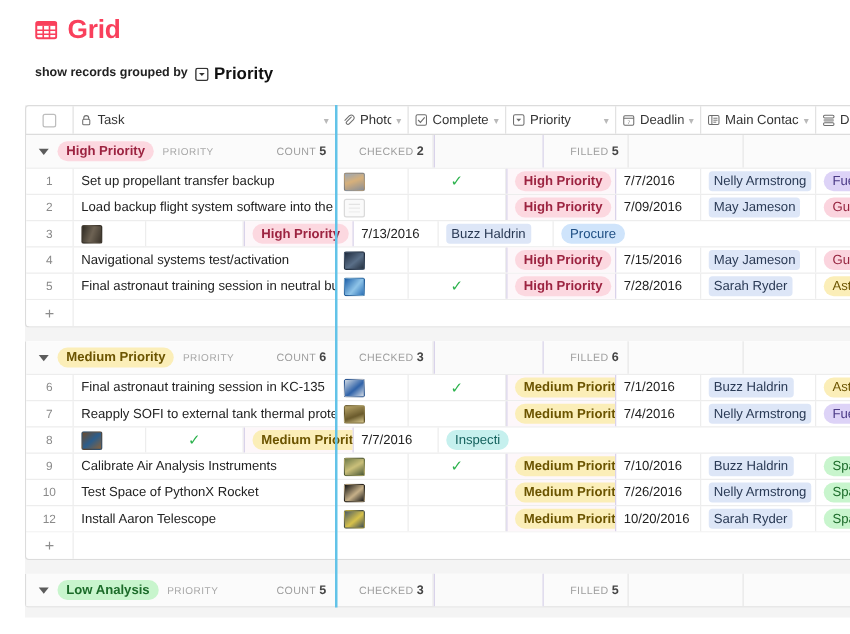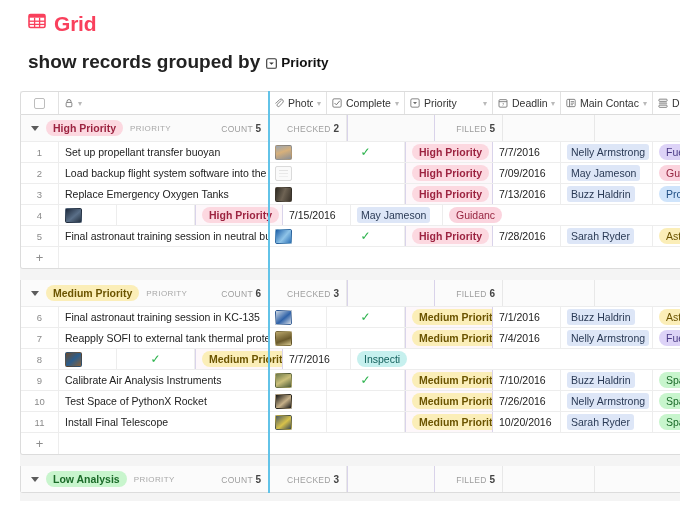--- a/index.html
+++ b/index.html
@@ -5,35 +5,35 @@
   * { box-sizing: border-box; margin: 0; padding: 0; }
   html, body {
     width: 680px; height: 507px;
     background: #ffffff;
     font-family: "Liberation Sans", sans-serif;
     overflow: hidden;
   }
 
   
   #app-header { padding: 12px 0 0 28px; }
-  .brand-row { display: flex; align-items: flex-start; gap: 8px; }
+  .brand-row { display: flex; align-items: center; gap: 8px; }
   .brand-icon {
     width: 18px; height: 18px;
     display: block;
   }
   .brand-title {
     font-size: 21px; font-weight: bold;
     color: #f9405c; letter-spacing: -0.2px;
   }
   .subtitle-row {
     display: flex; align-items: center; gap: 6px;
     margin-top: 15px;
   }
   .subtitle-text {
-    font-size: 19px; color: #222; font-weight: bold;
+    font-size: 10px; color: #222; font-weight: bold;
   }
   .subtitle-field {
     display: flex; align-items: center; gap: 4px;
     font-size: 13.5px; color: #111; font-weight: bold;
   }
   .select-icon { width: 11px; height: 11px; display: block; }
 
   
   #grid-wrap {
     margin-top: 18px;
@@ -226,20 +226,21 @@
         <div class="fh-cell c-check">
           <span class="hdr-checkbox"></span>
         </div>
         <div class="fh-cell c-task">
           <span style="display:flex">
             <svg width="10" height="10" viewBox="0 0 12 12">
               <path d="M3.6 5.4V4.2a2.4 2.4 0 0 1 4.8 0v1.2" fill="none" stroke="#6d6d6d" stroke-width="1"></path>
               <rect x="2.6" y="5.3" width="6.8" height="5.2" rx="1" fill="none" stroke="#6d6d6d" stroke-width="1"></rect>
             </svg>
           </span>
+          <span class="fh-label">Task</span>
           <span class="fh-caret">▾</span>
         </div>
         <div class="fh-cell c-photo">
           <span style="display:flex">
             <svg width="10" height="10" viewBox="0 0 12 12">
               <path d="M8.4 3.2 4.1 7.5a1.6 1.6 0 0 0 2.3 2.3l4.1-4.1a2.7 2.7 0 0 0-3.8-3.8L2.3 6.3a3.7 3.7 0 0 0 0 0" fill="none" stroke="#6d6d6d" stroke-width="1" stroke-linecap="round"></path>
             </svg>
           </span>
           <span class="fh-label">Photo(s)</span>
           <span class="fh-caret">▾</span>
@@ -314,21 +315,21 @@
      </div>
      <div class="gs-cell c-prio" style="background:#fafafa;border-left:1px solid #d9d3ea;border-right:1px solid #d9d3ea"></div>
      <div class="gs-cell c-dead" style="justify-content:flex-end">
        <span class="gs-agg">FILLED <b>5</b></span>
      </div>
      <div class="gs-cell c-cont"></div>
      <div class="gs-cell c-dept"></div>
           </div>
           <div class="rec-row">
             <div class="rc rc-num c-check">1</div>
-       <div class="rc rc-task c-task">Set up propellant transfer buoyan</div>
+       <div class="rc rc-task c-task">Set up propellant transfer backup</div>
        <div class="rc c-photo">
               <span class="thumb" style="background:linear-gradient(160deg,#9aa6b4 0%,#d7b07a 45%,#8a8f97 100%)"></span>
             </div>
        <div class="rc rc-center c-comp">
               <span class="check-mark">✓</span>
             </div>
        <div class="rc c-prio prio-col">
          <span class="chip" style="background:#fcd8e0;color:#9c2340">High Priority</span>
        </div>
        <div class="rc c-dead">7/7/2016</div>
@@ -352,38 +353,38 @@
        <div class="rc c-dead">7/09/2016</div>
        <div class="rc c-cont">
          <span class="chip" style="background:#dde6f7;color:#2a3a55;font-weight:normal;border-radius:3px;padding:2px 4px">May Jameson</span>
        </div>
        <div class="rc c-dept">
          <span class="chip" style="background:#fbd4de;color:#96243f;font-weight:normal">Guidanc</span>
        </div>
           </div>
           <div class="rec-row">
             <div class="rc rc-num c-check">3</div>
-       <div class="rc rc-task c-task">Replace Emergency Oxygen Tanks</div>
        <div class="rc c-photo">
               <span class="thumb" style="background:linear-gradient(110deg,#2e2a22 0%,#6e6354 50%,#3a332a 100%)"></span>
             </div>
        <div class="rc rc-center c-comp"></div>
        <div class="rc c-prio prio-col">
          <span class="chip" style="background:#fcd8e0;color:#9c2340">High Priority</span>
        </div>
        <div class="rc c-dead">7/13/2016</div>
        <div class="rc c-cont">
          <span class="chip" style="background:#dde6f7;color:#2a3a55;font-weight:normal;border-radius:3px;padding:2px 4px">Buzz Haldrin</span>
        </div>
        <div class="rc c-dept">
          <span class="chip" style="background:#cfe4fb;color:#1f4f84;font-weight:normal">Procure</span>
        </div>
           </div>
           <div class="rec-row">
             <div class="rc rc-num c-check">4</div>
+       <div class="rc rc-task c-task">Navigational systems test/activation</div>
        <div class="rc c-photo">
               <span class="thumb" style="background:linear-gradient(140deg,#1e2a3c 0%,#5a6f88 55%,#24303f 100%)"></span>
             </div>
        <div class="rc rc-center c-comp"></div>
        <div class="rc c-prio prio-col">
          <span class="chip" style="background:#fcd8e0;color:#9c2340">High Priority</span>
        </div>
        <div class="rc c-dead">7/15/2016</div>
        <div class="rc c-cont">
          <span class="chip" style="background:#dde6f7;color:#2a3a55;font-weight:normal;border-radius:3px;padding:2px 4px">May Jameson</span>
@@ -521,22 +522,22 @@
        </div>
        <div class="rc c-dead">7/26/2016</div>
        <div class="rc c-cont">
          <span class="chip" style="background:#dde6f7;color:#2a3a55;font-weight:normal;border-radius:3px;padding:2px 4px">Nelly Armstrong</span>
        </div>
        <div class="rc c-dept">
          <span class="chip" style="background:#c8f5cd;color:#1b6b29;font-weight:normal">Space T</span>
        </div>
           </div>
           <div class="rec-row">
-            <div class="rc rc-num c-check">11</div>
-       <div class="rc rc-task c-task">Install Final Telescope</div>
+            <div class="rc rc-num c-check">12</div>
+       <div class="rc rc-task c-task">Install Aaron Telescope</div>
        <div class="rc c-photo">
               <span class="thumb" style="background:linear-gradient(140deg,#4a5a66 0%,#d8c24a 55%,#3a4a56 100%)"></span>
             </div>
        <div class="rc rc-center c-comp"></div>
        <div class="rc c-prio prio-col">
          <span class="chip" style="background:#fbeeb8;color:#6b5400">Medium Priority</span>
        </div>
        <div class="rc c-dead">10/20/2016</div>
        <div class="rc c-cont">
          <span class="chip" style="background:#dde6f7;color:#2a3a55;font-weight:normal;border-radius:3px;padding:2px 4px">Sarah Ryder</span>

